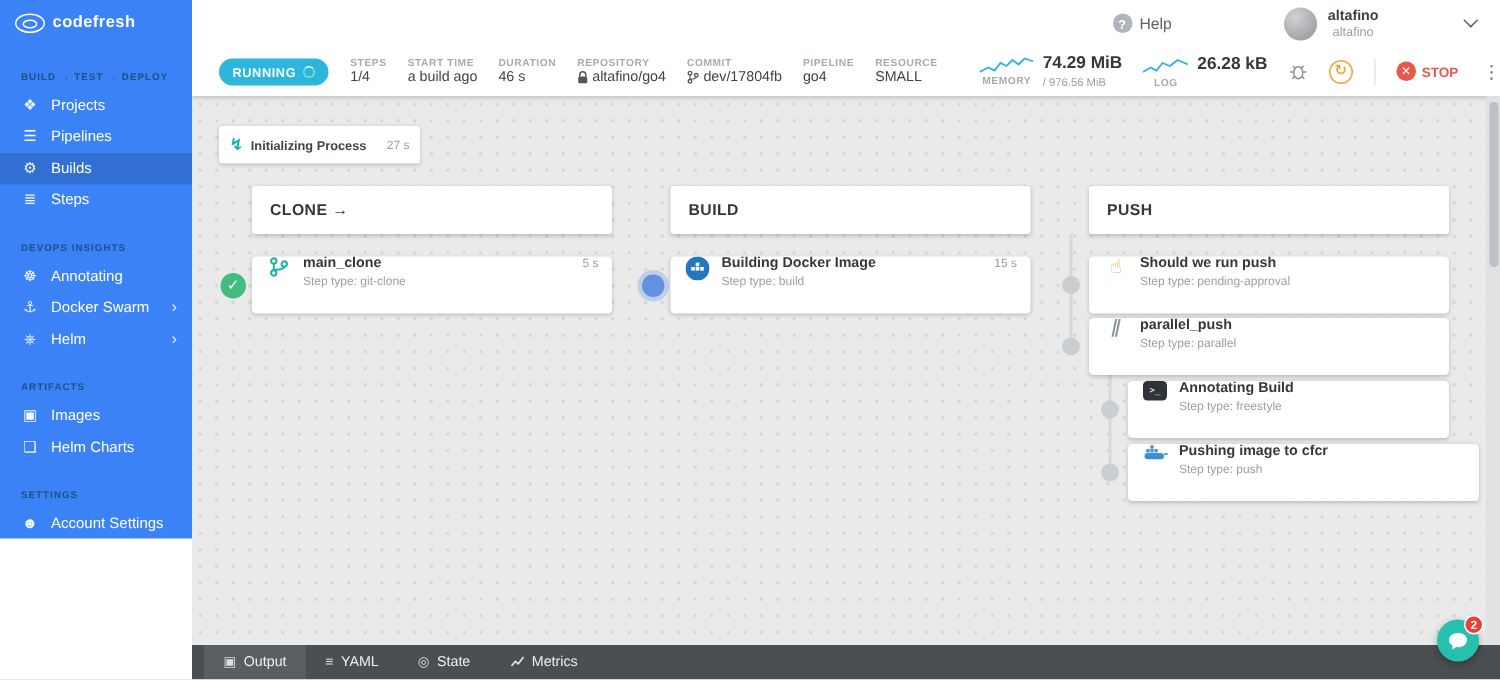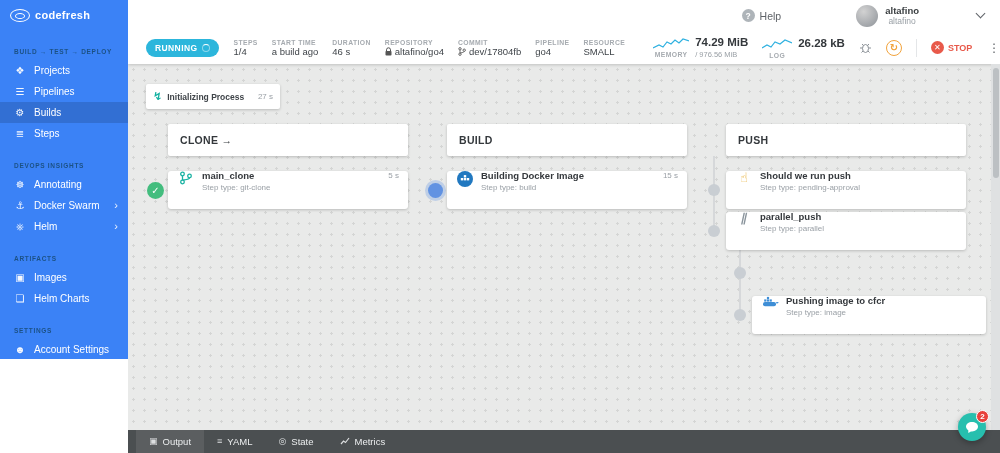--- a/index.html
+++ b/index.html
@@ -347,37 +347,46 @@
     </div>
 
     <div class="card" id="card-push2">
       <span class="step-icon parallel-glyph">∥</span>
       <span class="card-body">
         <span class="card-title">parallel_push</span>
         <span class="card-sub">Step type: parallel</span>
       </span>
     </div>
 
+    <div class="card" id="card-push3">
+      <span class="step-icon">
+        <span class="freestyle-box">&gt;_</span>
+      </span>
+      <span class="card-body">
+        <span class="card-title">Annotating Build</span>
+        <span class="card-sub">Step type: freestyle</span>
+      </span>
+    </div>
 
     <div class="card" id="card-push4">
       <span class="step-icon">
         <svg width="17" height="13" viewBox="0 0 17 13">
             <g fill="#3e8ed6">
               <rect x="1" y="6" width="13" height="4.2" rx="2"></rect>
               <rect x="2.2" y="3.4" width="2.2" height="2.2"></rect>
               <rect x="4.9" y="3.4" width="2.2" height="2.2"></rect>
               <rect x="7.6" y="3.4" width="2.2" height="2.2"></rect>
               <rect x="4.9" y="0.9" width="2.2" height="2.2"></rect>
               <path d="M14 6.4c1-.6 2-.5 2.8.1-.6.7-1.4 1.1-2.4 1z"></path>
             </g>
           </svg>
       </span>
       <span class="card-body">
         <span class="card-title">Pushing image to cfcr</span>
-        <span class="card-sub">Step type: image</span>
+        <span class="card-sub">Step type: push</span>
       </span>
     </div>
   </main>
 
   <nav class="bottombar">
     <div class="tab active">
       <span class="tab-icon">▣</span>
       <span>Output</span>
     </div>
     <div class="tab">

